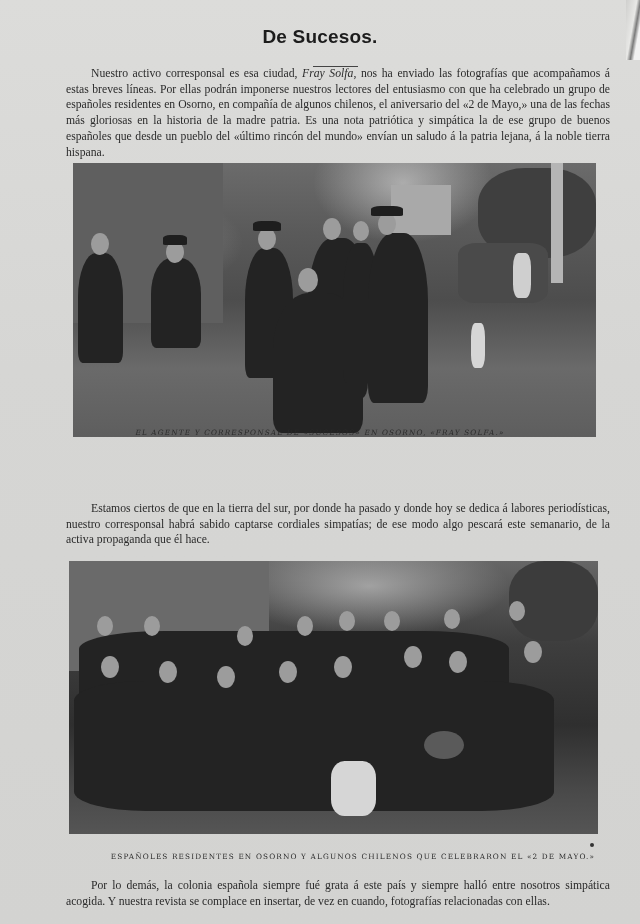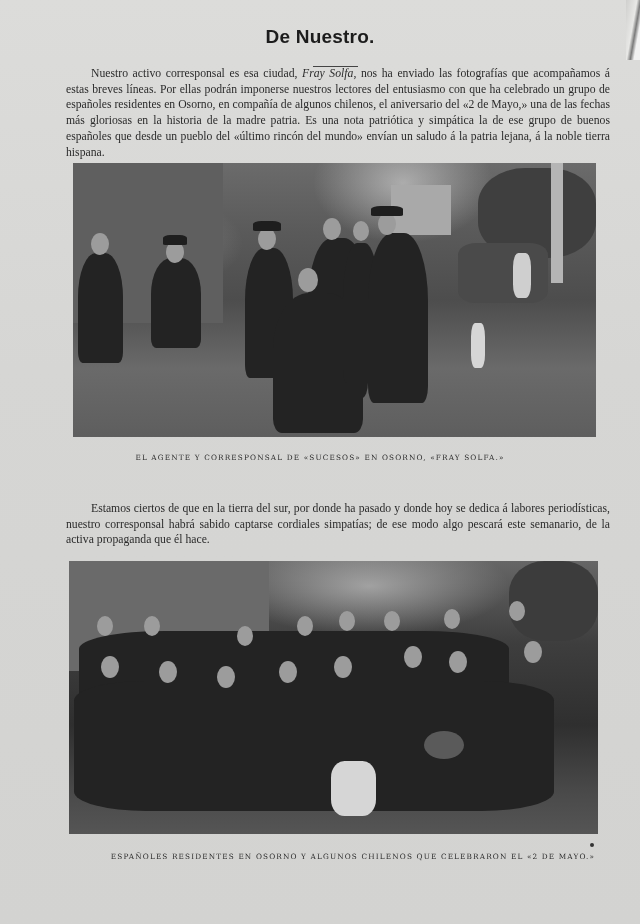--- a/index.html
+++ b/index.html
@@ -60,21 +60,21 @@
     color: #2a2a2a; text-transform: uppercase;
   }
   .speck { position: absolute; width: 4px; height: 4px; border-radius: 50%; background: #333; }
 </style>
 </head>
 <body>
 
 <div class="page">
   <div class="torn-corner"></div>
 
-  <h1 class="title" style="margin:0;">De Nuestro.</h1>
+  <h1 class="title" style="margin:0;">De Sucesos.</h1>
   <div class="rule"></div>
 
   <p class="para" style="top:66px; margin:0;">
     <span class="indent"></span><span>Nuestro activo corresponsal es esa ciudad, </span><em>Fray Solfa</em><span>, nos ha enviado las fotografías que acompañamos á estas breves líneas. Por ellas podrán imponerse nuestros lectores del entusiasmo con que ha celebrado un grupo de españoles residentes en Osorno, en compañía de algunos chilenos, el aniversario del «2 de Mayo,» una de las fechas más gloriosas en la historia de la madre patria. Es una nota patriótica y simpática la de ese grupo de buenos españoles que desde un pueblo del «último rincón del mundo» envían un saludo á la patria lejana, á la noble tierra hispana.</span>
   </p>
 
   <div class="photo photo1" title="Group of men seated and standing on a street in Osorno with a dog and a horse carriage">
     <div class="bldg" style="left:0;top:0;width:150px;height:160px;background:#5f5f5f;"></div>
     <div class="bldg" style="left:318px;top:22px;width:60px;height:50px;background:#a9a9a9;"></div>
     <div class="bldg" style="left:405px;top:5px;width:118px;height:90px;background:#3f3f3f;border-radius:40%;"></div>
@@ -94,21 +94,21 @@
     <div class="fig" style="left:270px;top:80px;width:36px;height:140px;"></div>
     <div class="head" style="left:280px;top:58px;width:16px;height:20px;"></div>
     <div class="fig" style="left:295px;top:70px;width:60px;height:170px;"></div>
     <div class="head" style="left:305px;top:50px;width:18px;height:22px;"></div>
     <div class="hat" style="left:298px;top:43px;width:32px;height:10px;"></div>
     <div class="dog" style="left:398px;top:160px;width:14px;height:45px;"></div>
     <div class="bldg" style="left:385px;top:80px;width:90px;height:60px;background:#4a4a4a;border-radius:20%;"></div>
     <div class="bldg" style="left:440px;top:90px;width:18px;height:45px;background:#cfcfcf;border-radius:30%;"></div>
   </div>
 
-  <div class="caption" style="top:453px;">El agente y corresponsal de «Sucesos» en Osorno, «Fray Solfa.»</div>
+  <div class="caption" style="top:428px;font-style:italic;">El agente y corresponsal de «Sucesos» en Osorno, «Fray Solfa.»</div>
 
   <p class="para" style="top:501px; margin:0;">
     <span class="indent"></span><span>Estamos ciertos de que en la tierra del sur, por donde ha pasado y donde hoy se dedica á labores periodísticas, nuestro corresponsal habrá sabido captarse cordiales simpatías; de ese modo algo pescará este semanario, de la activa propaganda que él hace.</span>
   </p>
 
   <div class="photo photo2" title="Large group of Spanish residents and Chilean men posing with a dog in front of wooden houses">
     <div class="bldg" style="left:0;top:0;width:200px;height:110px;background:#6a6a6a;"></div>
     <div class="bldg" style="left:440px;top:0;width:89px;height:80px;background:#3c3c3c;border-radius:40%;"></div>
     <div class="fig" style="left:10px;top:70px;width:430px;height:90px;border-radius:20%;"></div>
     <div class="head" style="left:28px;top:55px;width:16px;height:20px;"></div>
@@ -128,13 +128,16 @@
     <div class="head" style="left:335px;top:85px;width:18px;height:22px;"></div>
     <div class="head" style="left:380px;top:90px;width:18px;height:22px;"></div>
     <div class="head" style="left:455px;top:80px;width:18px;height:22px;"></div>
     <div class="dog" style="left:262px;top:200px;width:45px;height:55px;"></div>
     <div class="hat" style="left:355px;top:170px;width:40px;height:28px;background:#5a5a5a;border-radius:50%;"></div>
   </div>
 
   <div class="caption" style="top:852px;margin-left:33px;">Españoles residentes en Osorno y algunos chilenos que celebraron el «2 de Mayo.»</div>
   <div class="speck" style="left:590px;top:843px;"></div>
 
+  <p class="para" style="top:878px; margin:0;">
+    <span class="indent"></span><span>Por lo demás, la colonia española siempre fué grata á este país y siempre halló entre nosotros simpática acogida. Y nuestra revista se complace en insertar, de vez en cuando, fotografías relacionadas con ellas.</span>
+  </p>
 </div>
 
 </body></html>

